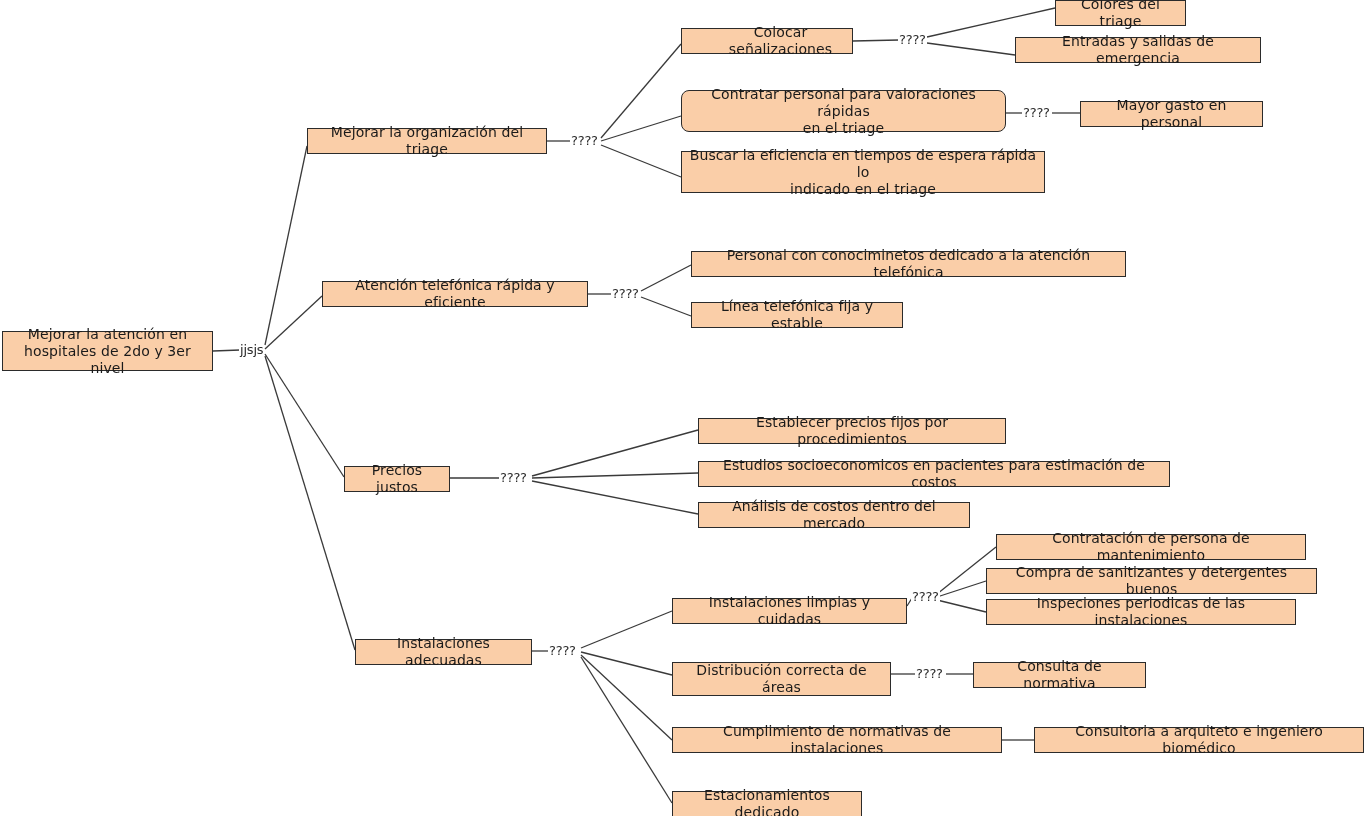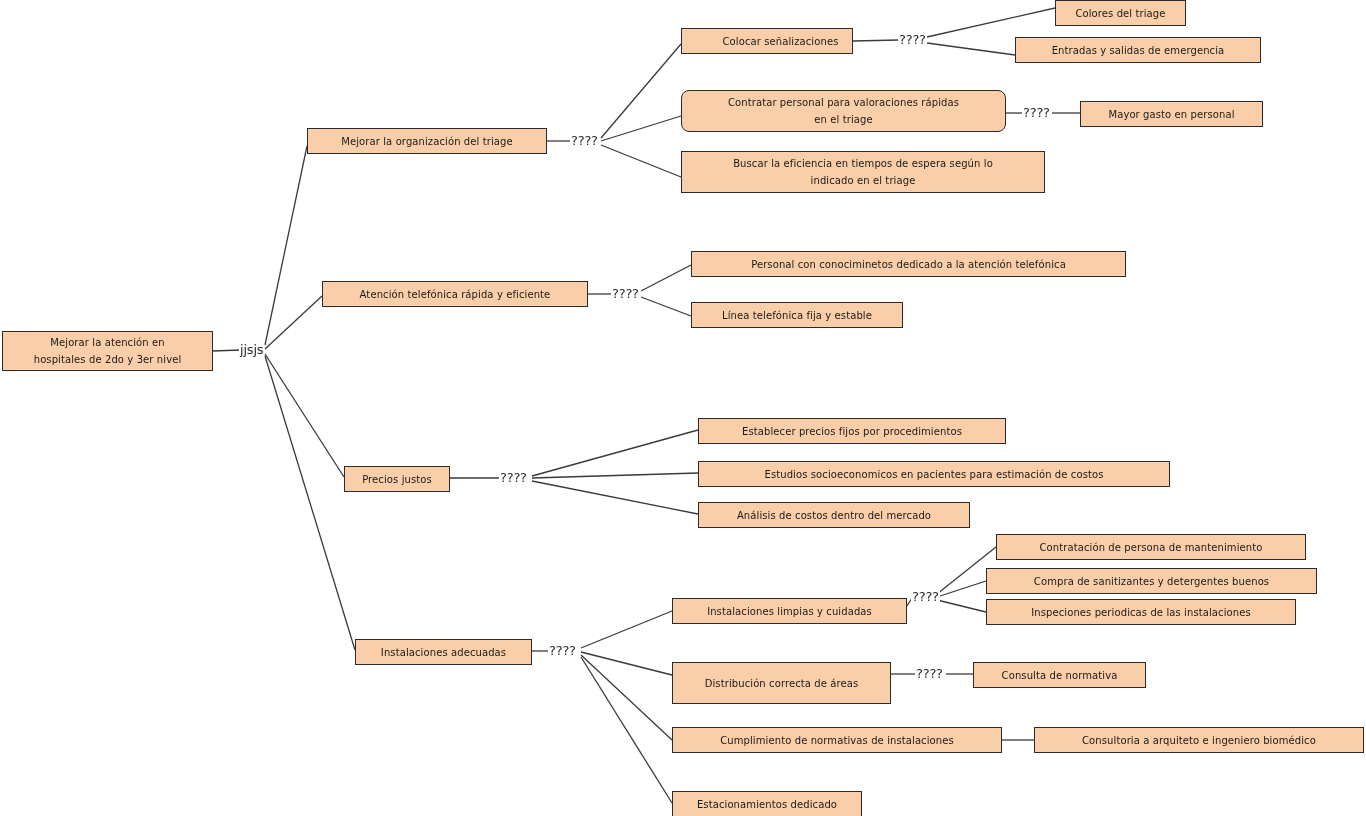--- a/index.html
+++ b/index.html
@@ -25,21 +25,21 @@
     width: 1366px;
     height: 816px;
     pointer-events: none;
   }
   .node {
     position: absolute;
     box-sizing: border-box;
     background: #FACEA8;
     border: 1px solid #2b2b2b;
     color: #1a1a1a;
-    font-size: 10px;
+    font-size: 14px;
     line-height: 17px;
     text-align: center;
     display: flex;
     align-items: center;
     justify-content: center;
     padding: 1px 5px;
     white-space: pre-line;
     letter-spacing: 0.1px;
   }
   .edge-label {
@@ -95,35 +95,35 @@
   <div id="nodes-layer">
       <div class="node" style="left: 2px; top: 331px; width: 211px; height: 40px;">Mejorar la atención en
 hospitales de 2do y 3er nivel</div>
       <div class="node" style="left: 307px; top: 128px; width: 240px; height: 26px;">Mejorar la organización del triage</div>
       <div class="node" style="left: 681px; top: 28px; width: 172px; height: 26px; padding-left: 32px;">Colocar señalizaciones</div>
       <div class="node" style="left: 1055px; top: 0px; width: 131px; height: 26px;">Colores del triage</div>
       <div class="node" style="left: 1015px; top: 37px; width: 246px; height: 26px;">Entradas y salidas de emergencia</div>
       <div class="node" style="left: 681px; top: 90px; width: 325px; height: 42px; border-radius: 8px;">Contratar personal para valoraciones rápidas
 en el triage</div>
       <div class="node" style="left: 1080px; top: 101px; width: 183px; height: 26px;">Mayor gasto en personal</div>
-      <div class="node" style="left: 681px; top: 151px; width: 364px; height: 42px;">Buscar la eficiencia en tiempos de espera según lo
+      <div class="node" style="left: 681px; top: 151px; width: 364px; height: 42px;">Buscar la eficiencia en tiempos de espera rápida lo
 indicado en el triage</div>
       <div class="node" style="left: 322px; top: 281px; width: 266px; height: 26px;">Atención telefónica rápida y eficiente</div>
       <div class="node" style="left: 691px; top: 251px; width: 435px; height: 26px;">Personal con conociminetos dedicado a la atención telefónica</div>
       <div class="node" style="left: 691px; top: 302px; width: 212px; height: 26px;">Línea telefónica fija y estable</div>
       <div class="node" style="left: 344px; top: 466px; width: 106px; height: 26px;">Precios justos</div>
       <div class="node" style="left: 698px; top: 418px; width: 308px; height: 26px;">Establecer precios fijos por procedimientos</div>
       <div class="node" style="left: 698px; top: 461px; width: 472px; height: 26px;">Estudios socioeconomicos en pacientes para estimación de costos</div>
       <div class="node" style="left: 698px; top: 502px; width: 272px; height: 26px;">Análisis de costos dentro del mercado</div>
       <div class="node" style="left: 355px; top: 639px; width: 177px; height: 26px;">Instalaciones adecuadas</div>
       <div class="node" style="left: 672px; top: 598px; width: 235px; height: 26px;">Instalaciones limpias y cuidadas</div>
       <div class="node" style="left: 996px; top: 534px; width: 310px; height: 26px;">Contratación de persona de mantenimiento</div>
       <div class="node" style="left: 986px; top: 568px; width: 331px; height: 26px;">Compra de sanitizantes y detergentes buenos</div>
       <div class="node" style="left: 986px; top: 599px; width: 310px; height: 26px;">Inspeciones periodicas de las instalaciones</div>
-      <div class="node" style="left: 672px; top: 662px; width: 219px; height: 42px;">Distribución correcta de áreas</div>
+      <div class="node" style="left: 672px; top: 662px; width: 219px; height: 34px;">Distribución correcta de áreas</div>
       <div class="node" style="left: 973px; top: 662px; width: 173px; height: 26px;">Consulta de normativa</div>
       <div class="node" style="left: 672px; top: 727px; width: 330px; height: 26px;">Cumplimiento de normativas de instalaciones</div>
       <div class="node" style="left: 1034px; top: 727px; width: 330px; height: 26px;">Consultoria a arquiteto e ingeniero biomédico</div>
       <div class="node" style="left: 672px; top: 791px; width: 190px; height: 26px;">Estacionamientos dedicado</div>
     </div>
   <div id="labels-layer">
       <div class="edge-label" style="left: 239px; top: 343px;">jjsjs</div>
       <div class="edge-label" style="left: 570px; top: 134px;">????</div>
       <div class="edge-label" style="left: 898px; top: 33px;">????</div>
       <div class="edge-label" style="left: 1022px; top: 106px;">????</div>

